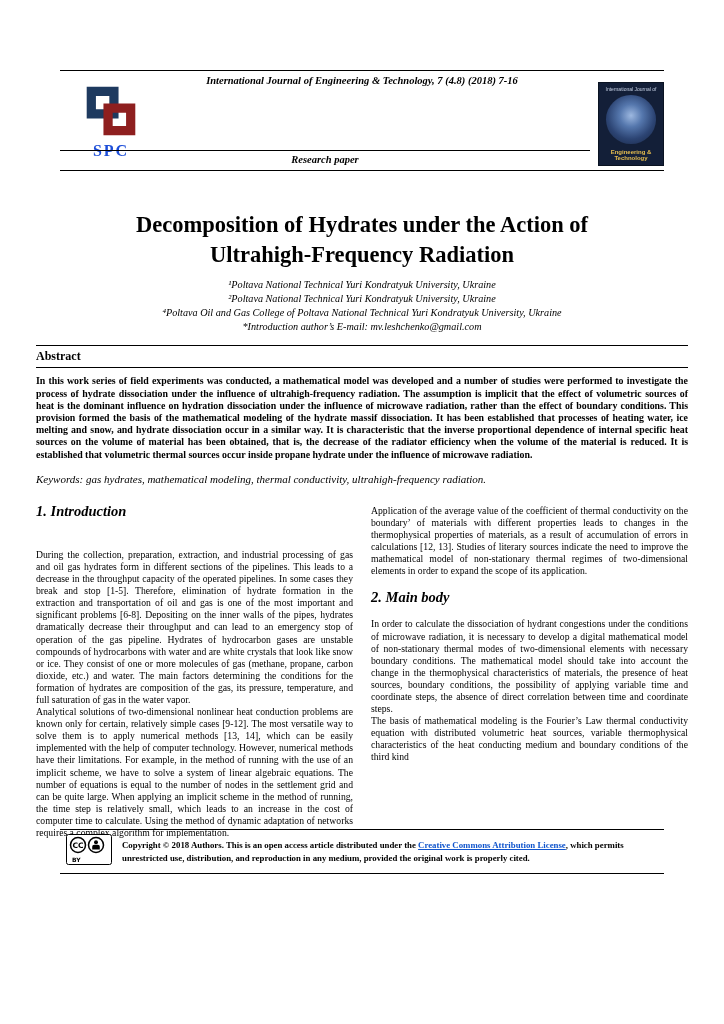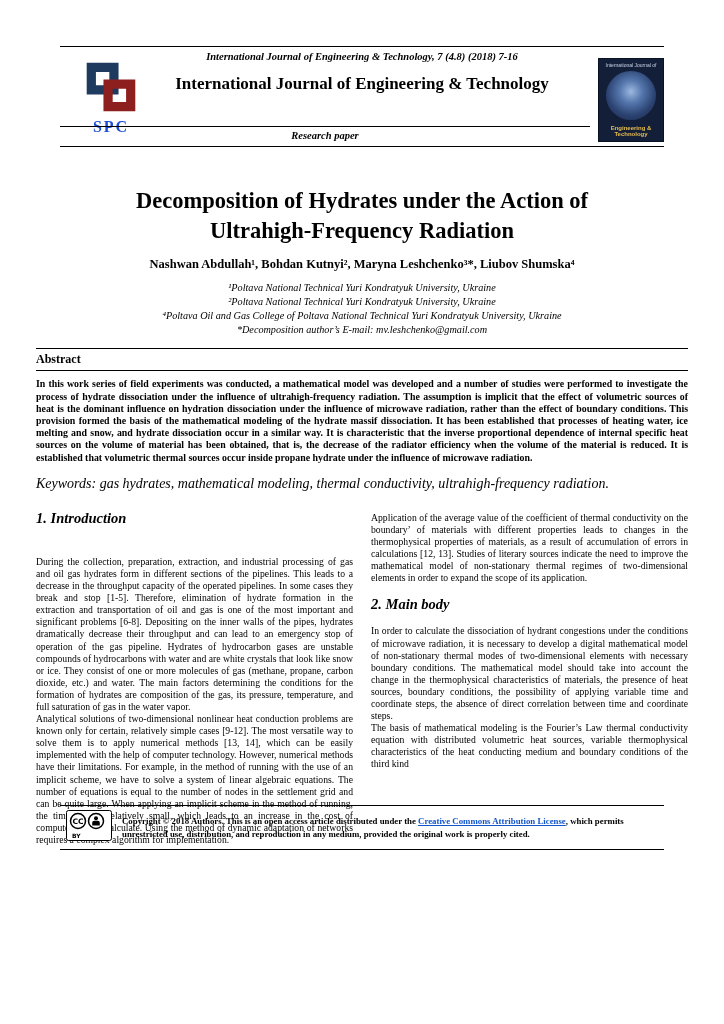--- a/index.html
+++ b/index.html
@@ -1,19 +1,19 @@
 <!DOCTYPE html>
 <html><head>
 <meta charset="utf-8">
 <style>
   * { margin:0; padding:0; box-sizing:border-box; }
   html,body { background:#ffffff; }
   .page{
     position:relative; width:724px; height:880px; background:#fff;
-    font-family:"Liberation Serif", serif; color:#000; overflow:hidden;
+    font-family:"Liberation Serif", serif; color:#000; overflow:hidden;margin-top:24px;
   }
   
   .header{ position:relative; height:150px; }
   .rule{ position:absolute; border-top:1.5px solid #000; }
   .rule-top{ left:60px; right:60px; top:46px; }
   .citation{ position:absolute; left:0; right:0; top:51px; text-align:center;
     font-size:10.5px; font-weight:700; font-style:italic; }
   .logo{ position:absolute; left:76px; top:61px; width:70px; text-align:center; }
   .logo-text{ font-size:16px; font-weight:700; letter-spacing:2px; color:#1d4ed8; margin-top:1px; }
   .head-center{ position:absolute; left:150px; right:150px; top:74px; text-align:center; }
@@ -35,21 +35,21 @@
   .content{ padding:0 36px; }
   .article-title{ margin:36px auto 0; max-width:535px; text-align:center;
     font-size:22.5px; line-height:1.32; font-weight:700; }
   .authors{ margin-top:12px; text-align:center; font-size:12.5px; font-weight:700; }
   .affiliations{ margin-top:9px; text-align:center; font-size:10.2px; font-style:italic; line-height:14px; }
   
   .abstract{ margin-top:11px; }
   .abstract-head{ border-top:1px solid #000; border-bottom:1px solid #000;
     font-size:12px; font-weight:700; padding:3px 0; }
   .abstract-body{ margin-top:7px; font-size:9.9px; line-height:12.2px; text-align:justify;font-weight:bold; }
-  .keywords{ margin-top:12px; font-size:14px; font-style:italic; }
+  .keywords{ margin-top:12px; font-size:11px; font-style:italic; }
   
   .columns{ display:flex; gap:18px; margin-top:20px; }
   .col{ flex:1; font-size:9.7px; line-height:12.1px; text-align:justify; }
   .col p{ margin:0; }
   .sec-head{ font-size:14.5px; font-weight:700; text-align:left; margin:0 0 32px;font-style:italic; }
   .main-head{ margin:14px 0 15px; }
   
   .footer{ position:absolute; left:60px; right:60px; bottom:30px;
     border-top:1px solid #000; border-bottom:1px solid #000;
     padding:4px 8px 4px 6px; display:flex; align-items:center; gap:10px; }
@@ -68,43 +68,41 @@
 
     <div class="logo">
       <svg viewBox="0 0 74 62" width="62" height="52" aria-hidden="true">
         <path fill-rule="evenodd" d="M8 2 H46 V40 H8 Z M19 13 H35 V29 H19 Z" fill="#1e3a5f"></path>
         <path fill-rule="evenodd" d="M28 22 H66 V60 H28 Z M39 33 H55 V49 H39 Z" fill="#8e1f1f"></path>
       </svg>
       <div class="logo-text">SPC</div>
     </div>
 
     <div class="head-center">
-      <div class="journal-title">International Journal of Engineering &amp; Technology</div>
     </div>
 
     <div class="cover">
       <div class="cover-line1">International Journal of</div>
       <div class="cover-art"></div>
       <div class="cover-line2">Engineering &amp; Technology</div>
     </div>
 
     <div class="research-rule"></div>
     <div class="research">Research paper</div>
     <div class="rule rule-bottom"></div>
   </header>
 
   <main class="content">
     <h1 class="article-title">Decomposition of Hydrates under the Action of Ultrahigh-Frequency Radiation</h1>
-    <div class="authors">Nashwan Abdullah¹, Bohdan Kutnyi², Maryna Leshchenko³*, Liubov Shumska⁴</div>
 
     <div class="affiliations">
       <div>¹Poltava National Technical Yuri Kondratyuk University, Ukraine</div>
       <div>²Poltava National Technical Yuri Kondratyuk University, Ukraine</div>
       <div>⁴Poltava Oil and Gas College of Poltava National Technical Yuri Kondratyuk University, Ukraine</div>
-      <div>*Decomposition author’s E-mail: mv.leshchenko@gmail.com</div>
+      <div>*Introduction author’s E-mail: mv.leshchenko@gmail.com</div>
     </div>
 
     <section class="abstract">
       <div class="abstract-head">Abstract</div>
       <p class="abstract-body">In this work series of field experiments was conducted, a mathematical model was developed and a number of studies were performed to investigate the process of hydrate dissociation under the influence of ultrahigh-frequency radiation. The assumption is implicit that the effect of volumetric sources of heat is the dominant influence on hydration dissociation under the influence of microwave radiation, rather than the effect of boundary conditions. This provision formed the basis of the mathematical modeling of the hydrate massif dissociation. It has been established that processes of heating water, ice melting and snow, and hydrate dissociation occur in a similar way. It is characteristic that the inverse proportional dependence of internal specific heat sources on the volume of material has been obtained, that is, the decrease of the radiator efficiency when the volume of the material is reduced. It is established that volumetric thermal sources occur inside propane hydrate under the influence of microwave radiation.</p>
       <p class="keywords"><span>Keywords</span><span>: gas hydrates, mathematical modeling, thermal conductivity, ultrahigh-frequency radiation.</span></p>
     </section>
 
     <div class="columns">
       <div class="col">

